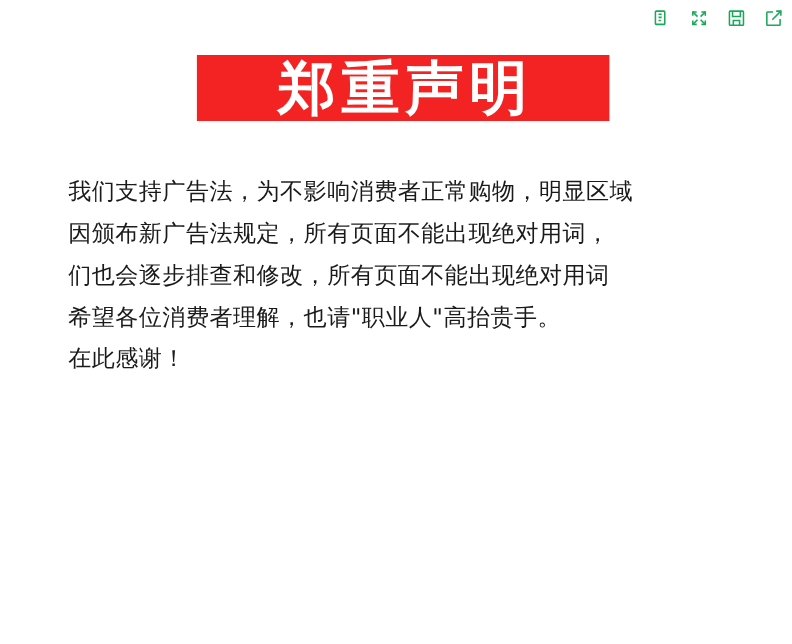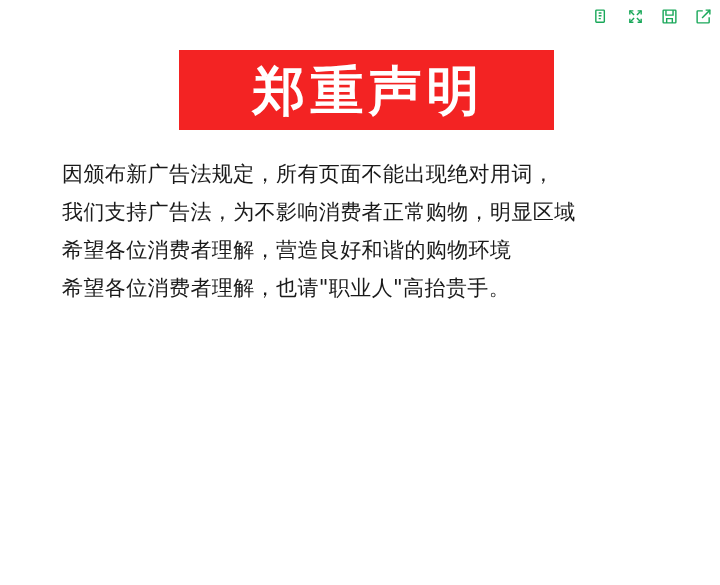--- a/index.html
+++ b/index.html
@@ -40,21 +40,21 @@
     width: 17px;
     height: 17px;
   }
 
   
   .banner {
     position: absolute;
     left: 179px;
     top: 50px;
     width: 375px;
-    height: 80px;
+    height: 60px;
     background: #f32323;
     display: flex;
     align-items: center;
     justify-content: center;
   }
   .banner-text {
     color: #ffffff;
     font-size: 53px;
     line-height: 1;
     font-weight: 700;
@@ -111,19 +111,20 @@
         <path d="M10 14L21 3"></path>
       </svg>
     </span>
   </div>
 
   <div class="banner">
     <div class="banner-text">郑重声明</div>
   </div>
 
   <div class="body-block">
+    <div class="body-line">我们支持广告法，为不影响消费者正常购物，明显区域</div>
     <div class="body-line">因颁布新广告法规定，所有页面不能出现绝对用词，</div>
-    <div class="body-line">我们支持广告法，为不影响消费者正常购物，明显区域</div>
-    <div class="body-line">希望各位消费者理解，营造良好和谐的购物环境</div>
+    <div class="body-line">们也会逐步排查和修改，所有页面不能出现绝对用词</div>
     <div class="body-line">希望各位消费者理解，也请"职业人"高抬贵手。</div>
+    <div class="body-line">在此感谢！</div>
   </div>
 
 </div>
 
 </body></html>

